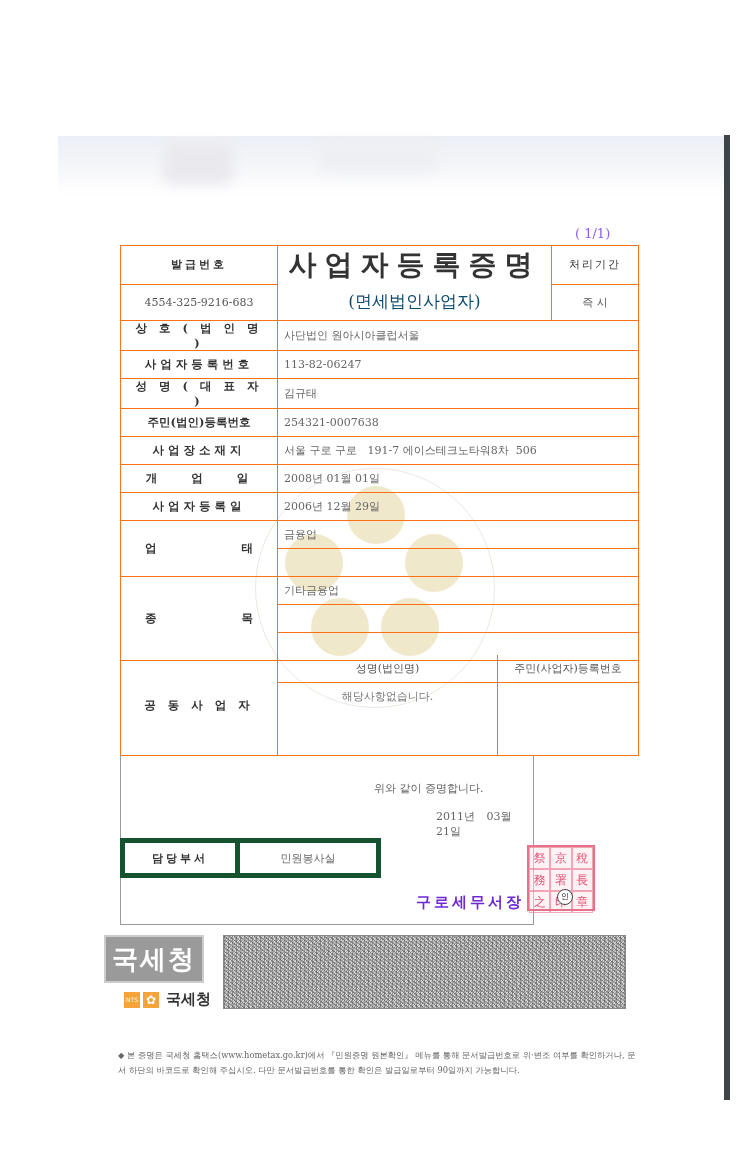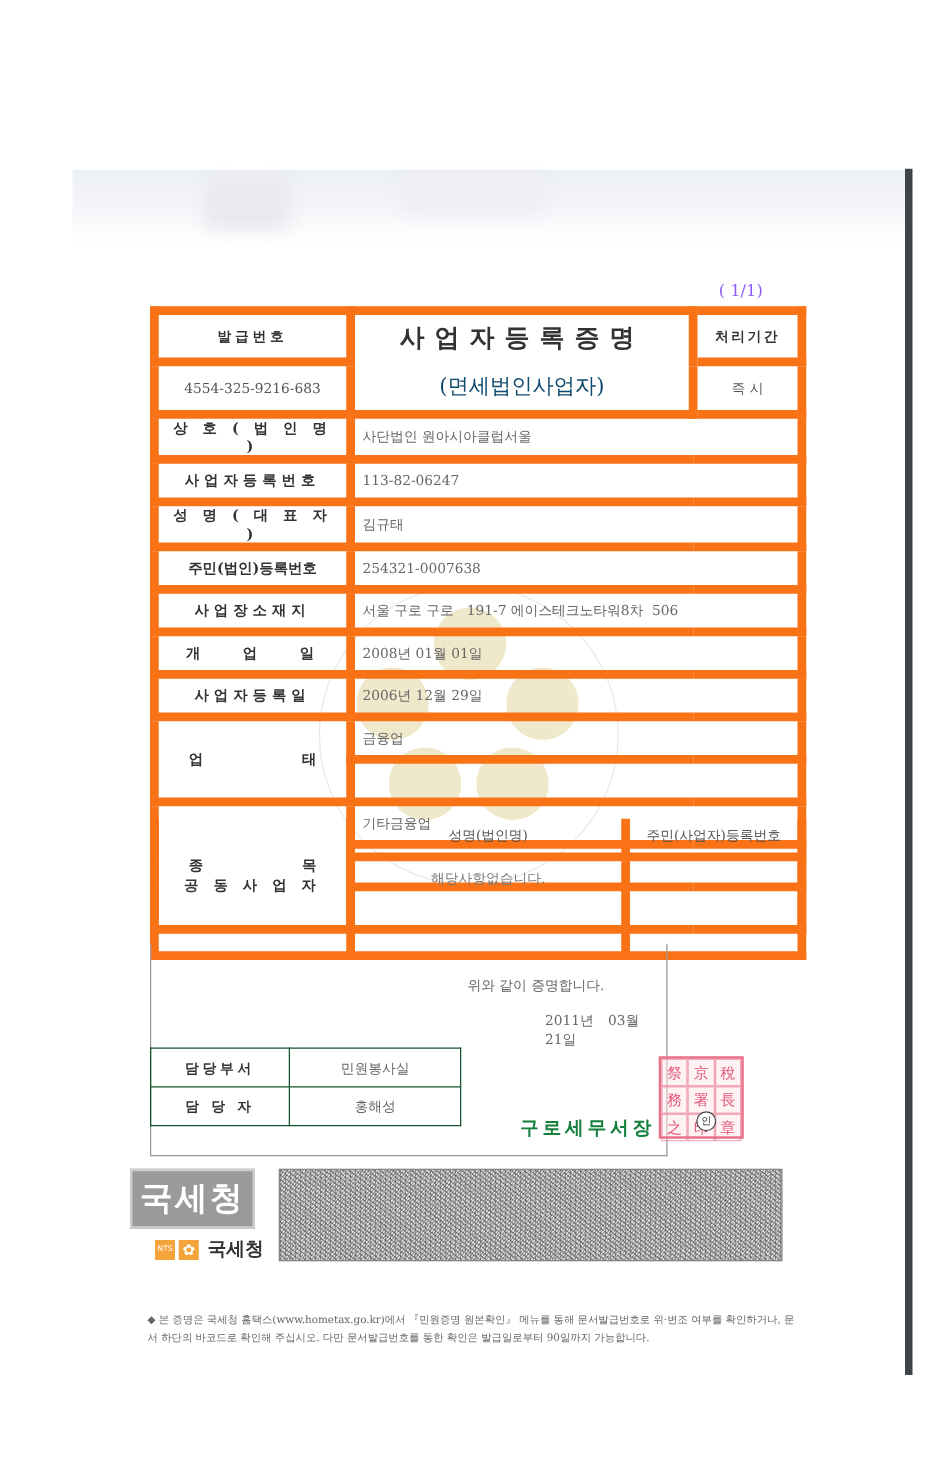--- a/index.html
+++ b/index.html
@@ -16,40 +16,40 @@
   .scan-edge {
     position: absolute; left: 724px; top: 135px; width: 6px; height: 965px; background: #3f4446;
   }
   .page-no {
     position: absolute; left: 575px; top: 226px; font-size: 13px; color: #8b5cf6;
   }
   table.cert {
     position: absolute; left: 120px; top: 245px; width: 518px; border-collapse: collapse;
     font-size: 11px; table-layout: fixed;
   }
-  table.cert td { border: 7px solid #f97316; padding: 0 6px; vertical-align: middle; height: 27px; }
+  table.cert td { border: 1px solid #f97316; padding: 0 6px; vertical-align: middle; height: 27px; }
   .lab { text-align: center; color: #333; letter-spacing: 4px; font-size: 11.5px; font-weight: bold; }
   .lab-spread { display: flex; justify-content: space-between; padding: 0 18px; letter-spacing: 0; }
   .val { color: #666; font-size: 11px; }
-  .title-cell { text-align: center; font-size: 20px; font-weight: bold; color: #333; letter-spacing: 8px; font-family: "DejaVu Sans", sans-serif; }
+  .title-cell { text-align: center; font-size: 28px; font-weight: bold; color: #333; letter-spacing: 8px; font-family: "DejaVu Sans", sans-serif; }
   .subtitle-cell { text-align: center; font-size: 17px; color: #0c4a6e; }
   .small-center { text-align: center; color: #555; font-size: 11px; }
   .cert-box {
     position: absolute; left: 120px; top: 755px; width: 414px; height: 170px;
     border: 1px solid #9a9a9a; border-top: none; box-sizing: border-box;
   }
   .cert-stmt { position: absolute; left: 253px; top: 26px; font-size: 11px; color: #666; }
   .cert-date { position: absolute; left: 315px; top: 54px; font-size: 11px; color: #666; word-spacing: 8px; }
   .contact {
     position: absolute; left: 120px; top: 838px; border-collapse: collapse; font-size: 11px;
   }
-  .contact td { border: 1px solid #14532d; height: 28px; }
+  .contact td { border: 5px solid #14532d; height: 28px; }
   .contact .c-lab { width: 108px; text-align: center; letter-spacing: 3px; font-weight: bold; color: #333; }
   .contact .c-val { width: 134px; text-align: center; color: #666; }
-  .issuer { position: absolute; left: 416px; top: 893px; font-size: 15px; color: #15803d; letter-spacing: 3px; font-weight: bold; font-family: "DejaVu Sans", sans-serif; }
+  .issuer { position: absolute; left: 416px; top: 893px; font-size: 15px; color: #6d28d9; letter-spacing: 3px; font-weight: bold; font-family: "DejaVu Sans", sans-serif; }
   .stamp {
     position: absolute; left: 527px; top: 845px; width: 68px; height: 66px;
     border: 2px solid #e8728a; box-sizing: border-box; color: #e25777;
     display: grid; grid-template-columns: repeat(3, 1fr); grid-template-rows: repeat(3, 1fr);
     font-size: 12px; text-align: center; line-height: 20px; background: rgba(255,230,235,0.5);
   }
   .stamp span { border: 1px solid rgba(232,114,138,0.6); }
   .seal-mark { position: absolute; left: 557px; top: 889px; width: 14px; height: 14px; background: #fff; border-radius: 50%; border: 1px solid #444; font-size: 8px; line-height: 14px; text-align: center; color: #222; }
   .watermark {
     position: absolute; left: 255px; top: 468px; width: 240px; height: 240px; pointer-events: none;
@@ -99,21 +99,21 @@
 <table class="cert">
   <colgroup>
       <col style="width:157px">
       <col style="width:274px">
       <col style="width:87px">
     </colgroup>
   <tbody>
       <tr style="height:34px">
     <td class="small-center" style="letter-spacing:3px;font-weight:bold;color:#333;height:34px">발급번호</td>
     <td class="title-cell" style="border-bottom:none">사업자등록증명</td>
-    <td class="small-center" style="letter-spacing:2px;font-weight:bold;color:#333">처리기간</td>
+    <td class="small-center" style="letter-spacing:2px;font-weight:normal;color:#333">처리기간</td>
   </tr>
   <tr style="height:35px">
     <td class="small-center" style="height:35px">4554-325-9216-683</td>
     <td class="subtitle-cell" style="border-top:none">(면세법인사업자)</td>
     <td class="small-center">즉 시</td>
   </tr>
   <tr>
     <td class="lab">상 호 ( 법 인 명 )</td>
     <td class="val" colspan="2">사단법인 원아시아클럽서울</td>
   </tr>
@@ -194,24 +194,20 @@
   <div class="cert-stmt">위와 같이 증명합니다.</div>
   <div class="cert-date">2011년 03월 21일</div>
 </div>
 
 <table class="contact">
   <tbody>
       <tr>
     <td class="c-lab">담당부서</td>
     <td class="c-val">민원봉사실</td>
   </tr>
-  <tr>
-    <td class="c-lab">담 당 자</td>
-    <td class="c-val">홍해성</td>
-  </tr>
 </tbody>
   </table>
 
 <div class="issuer">구로세무서장</div>
 
 <div class="stamp">
   <span>祭</span>
     <span>京</span>
     <span>稅</span>
   <span>務</span>

